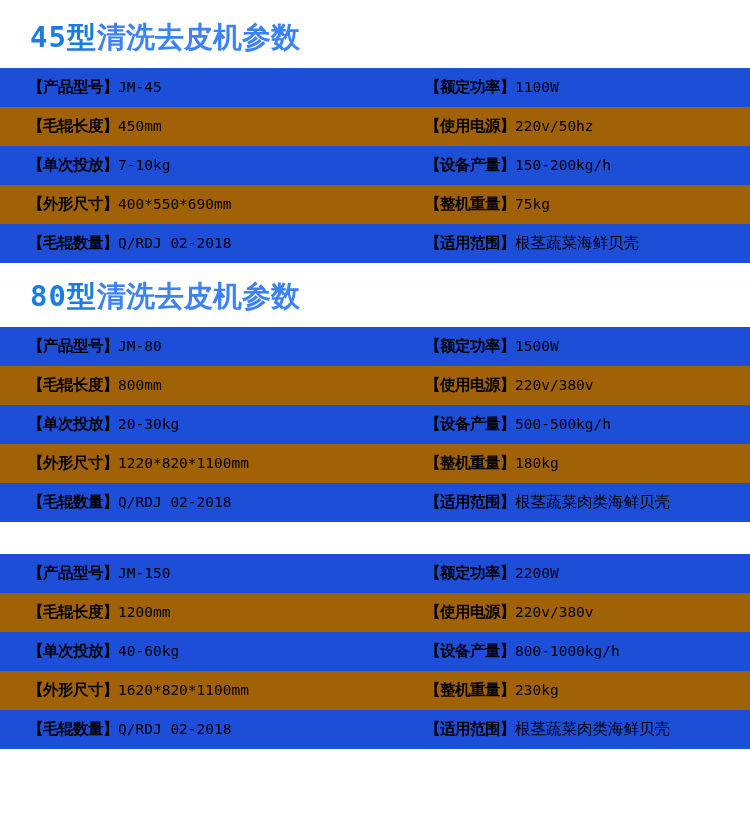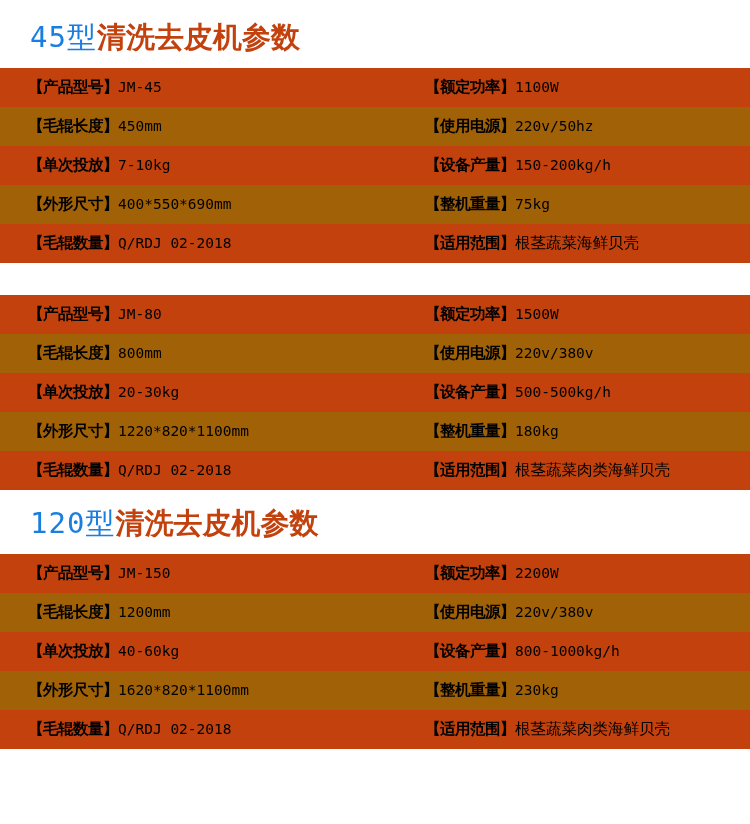--- a/index.html
+++ b/index.html
@@ -28,34 +28,34 @@
     font-size: 29px;
     font-weight: bold;
     line-height: 1.1;
     padding-left: 30px;
     letter-spacing: 0px;
     white-space: nowrap;
   }
   .title-model {
     color: #1a7ee0;
     font-family: "DejaVu Sans Mono", "Liberation Mono", monospace;
-    font-weight: normal;
+    font-weight: bold;
     letter-spacing: 1px;
   }
   .title-rest {
-    color: #c2410c;
+    color: #3b82f6;
     margin-top: 25px;
   }
   .spec-table {
     width: 750px;
     border-collapse: collapse;
     table-layout: fixed;
   }
   .spec-table tr.odd td {
-    background: #c2410c;
+    background: #1d4ed8;
   }
   .spec-table tr.even td {
     background: #a16207;
   }
   .spec-table td {
     height: 39px;
     vertical-align: middle;
     padding: 0 0 0 28px;
     font-size: 15.5px;
     line-height: 39px;
@@ -119,20 +119,23 @@
         <td class="col-left"><span class="lbl">【毛辊数量】</span><span class="val">Q/RDJ 02-2018</span></td>
         <td class="col-right right-cell"><span class="lbl">【适用范围】</span><span class="val-cn">根茎蔬菜海鲜贝壳</span></td>
       </tr>
     </tbody>
       </table>
   </div>
 
   <div class="gap-mid"></div>
 
   <div class="section">
+    <div class="section-title">
+      <span class="title-model">80型</span><span class="title-rest">清洗去皮机参数</span>
+    </div>
     <div class="gap-title"></div>
     <table class="spec-table">
       <tbody>
           <tr class="odd">
         <td class="col-left"><span class="lbl">【产品型号】</span><span class="val">JM-80</span></td>
         <td class="col-right right-cell"><span class="lbl">【额定功率】</span><span class="val">1500W</span></td>
       </tr>
       <tr class="even">
         <td class="col-left"><span class="lbl">【毛辊长度】</span><span class="val">800mm</span></td>
         <td class="col-right right-cell"><span class="lbl">【使用电源】</span><span class="val">220v/380v</span></td>
@@ -149,23 +152,20 @@
         <td class="col-left"><span class="lbl">【毛辊数量】</span><span class="val">Q/RDJ 02-2018</span></td>
         <td class="col-right right-cell"><span class="lbl">【适用范围】</span><span class="val-cn">根茎蔬菜肉类海鲜贝壳</span></td>
       </tr>
     </tbody>
       </table>
   </div>
 
   <div class="gap-mid"></div>
 
   <div class="section">
-    <div class="section-title">
-      <span class="title-model">120型</span><span class="title-rest">清洗去皮机参数</span>
-    </div>
     <div class="gap-title"></div>
     <table class="spec-table">
       <tbody>
           <tr class="odd">
         <td class="col-left"><span class="lbl">【产品型号】</span><span class="val">JM-150</span></td>
         <td class="col-right right-cell"><span class="lbl">【额定功率】</span><span class="val">2200W</span></td>
       </tr>
       <tr class="even">
         <td class="col-left"><span class="lbl">【毛辊长度】</span><span class="val">1200mm</span></td>
         <td class="col-right right-cell"><span class="lbl">【使用电源】</span><span class="val">220v/380v</span></td>

